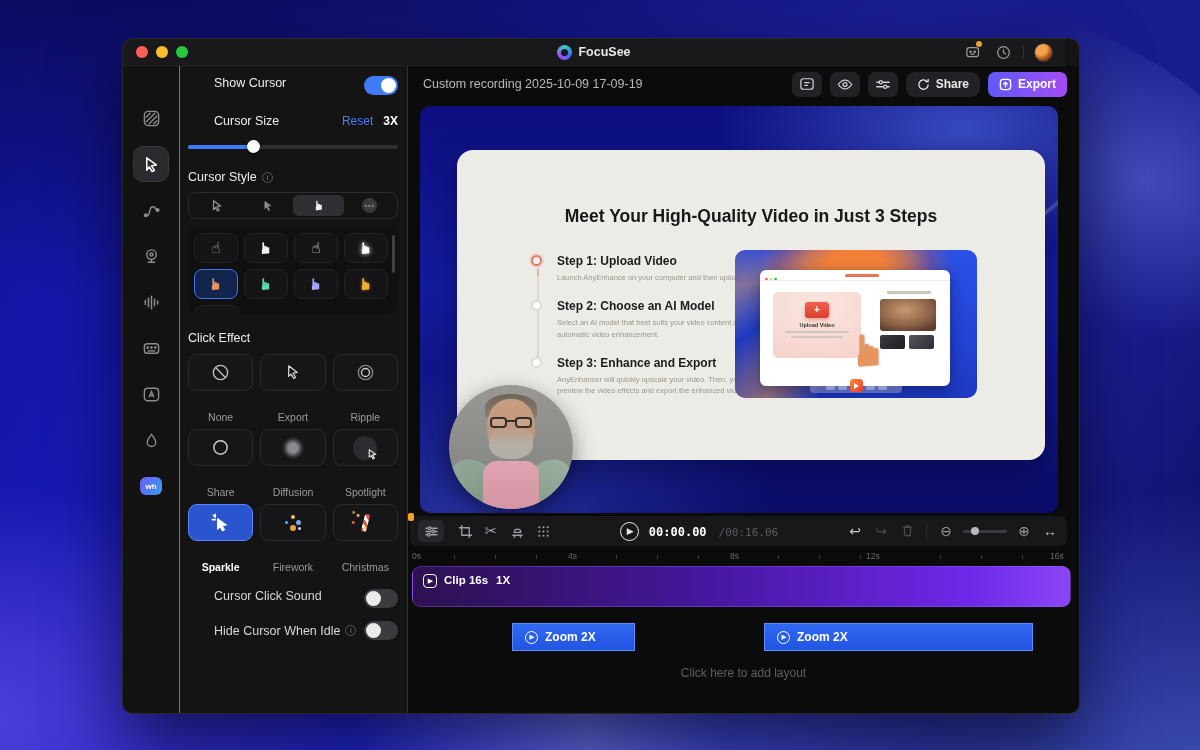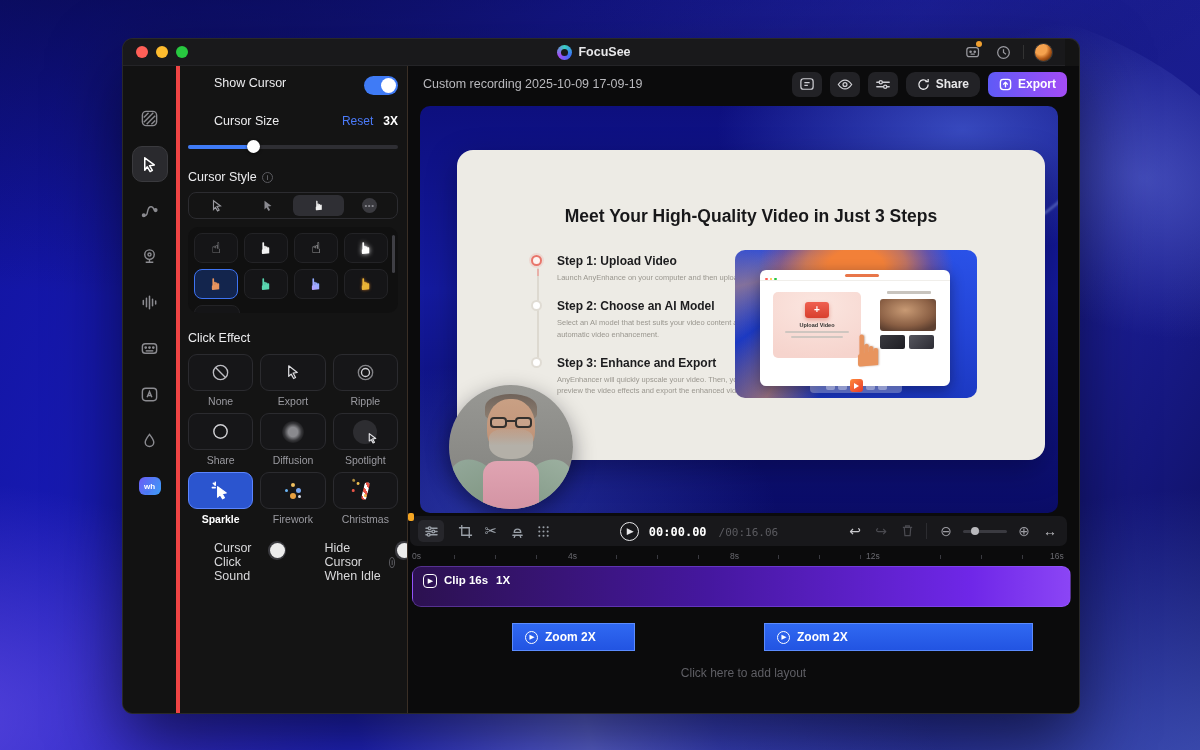--- a/index.html
+++ b/index.html
@@ -40,21 +40,21 @@
   .tb-right { position:absolute; right:12px; display:flex; align-items:center; gap:10px; }
   .tb-icon { width:20px; height:18px; color:#9a9aa0; position:relative; display:flex; align-items:center; justify-content:center; }
   .badge-dot { position:absolute; right:1px; top:-2px; width:6px; height:6px; border-radius:50%; background:#f0a030; }
   .tb-divider { width:1px; height:14px; background:#333; }
   .user-avatar { width:19px; height:19px; border-radius:50%;
     background:radial-gradient(circle at 35% 30%, #f5a24e 0 35%, #b35a18 60%, #2a1505 100%);
     border:1px solid #3a3a3a; }
 
   
   .rail { position:absolute; left:0; top:27px; bottom:0; width:57px; background:#121212;
-    border-right:4px solid #ef4444; display:flex; flex-direction:column; align-items:center;
+    border-right:1px solid #ef4444; display:flex; flex-direction:column; align-items:center;
     padding-top:34px; gap:10px; }
   .rail-item { width:36px; height:36px; border-radius:10px; display:flex; align-items:center; justify-content:center;
     color:#8b8b90; }
   .rail-item.sel { background:#2a2a2e; color:#fff; border:1px solid #3a3a3e; }
   .rail-item svg { width:19px; height:19px; }
   .bubble { width:22px; height:18px; border-radius:6px; background:linear-gradient(120deg,#6a5cf6,#3b9df6);
     color:#fff; font-size:8px; font-weight:bold; display:flex; align-items:center; justify-content:center; position:relative; }
   .bubble::after{content:"";position:absolute;left:4px;bottom:-4px;border:4px solid transparent;border-top-color:#4a7af6;}
 
   
@@ -97,33 +97,33 @@
   .hand-o { display:inline-block; font-size:15px; line-height:1; font-family:"DejaVu Sans",sans-serif; }
   .grad-hand { background:linear-gradient(135deg,#c99cff,#6ab8ff); -webkit-background-clip:text; background-clip:text; color:transparent; }
   .cg-scroll { position:absolute; right:3px; top:8px; width:3px; height:38px; border-radius:2px; background:#3f3f45; }
 
   .section-title { margin-top:18px; font-size:12.5px; color:#ececee; }
   .fx-grid { margin-top:9px; display:grid; grid-template-columns:repeat(3,1fr); column-gap:7px; row-gap:6px; }
   .fx { text-align:center; }
   .fx-btn { height:37px; border:1px solid #2b2b2f; border-radius:9px; display:flex; align-items:center; justify-content:center;
     background:#161618; }
   .fx-btn.sel { background:#2b55cf; border:1px solid #5b85ff; }
-  .fx-label { margin-top:4px; font-size:10.5px; color:#9a9aa0; }
+  .fx-label { margin-top:20px; font-size:10.5px; color:#9a9aa0; }
   .fx-label.sel { color:#fff; font-weight:bold; }
   .diffusion-dot { width:22px; height:22px; border-radius:50%;
     background:radial-gradient(circle,#8a8a8e 0 30%, rgba(120,120,125,.35) 55%, transparent 75%); }
   .spot-dot { width:24px; height:24px; border-radius:50%; background:#2d2d31; position:relative; }
   .candy { width:5px; height:18px; border-radius:3px; transform:rotate(14deg);
     background:repeating-linear-gradient(45deg,#e85548 0 3px,#fff 3px 6px); position:relative; }
   .candy::before { content:""; position:absolute; left:-8px; top:2px; width:3px; height:3px; border-radius:50%; background:#f0c050;
     box-shadow:-3px 8px 0 #e85548, 10px 10px 0 #f0c050, -5px -2px 0 rgba(240,192,80,.7); }
   .fw-dots { width:22px; height:20px; position:relative; }
   .fw-dots i { position:absolute; border-radius:50%; }
 
-  .toggles-rows { margin-top:16px; display:flex; flex-direction:row; gap:13px; }
+  .toggles-rows { margin-top:16px; display:flex; flex-direction:column; gap:13px; }
 
   
   .v-divider { position:absolute; left:284px; top:27px; bottom:0; width:1px; background:#3a2f26; }
 
   
   .main { position:absolute; left:285px; top:27px; right:0; bottom:0; background:#0b0b0c; }
   .main-header { position:absolute; left:0; right:0; top:0; height:36px; display:flex; align-items:center; padding:0 12px 0 15px; }
   .rec-title { font-size:12.5px; color:#b9b9bd; }
   .mh-right { margin-left:auto; display:flex; align-items:center; gap:8px; }
   .icon-btn { height:25px; min-width:30px; border-radius:7px; background:#222226; display:flex; align-items:center; justify-content:center;

